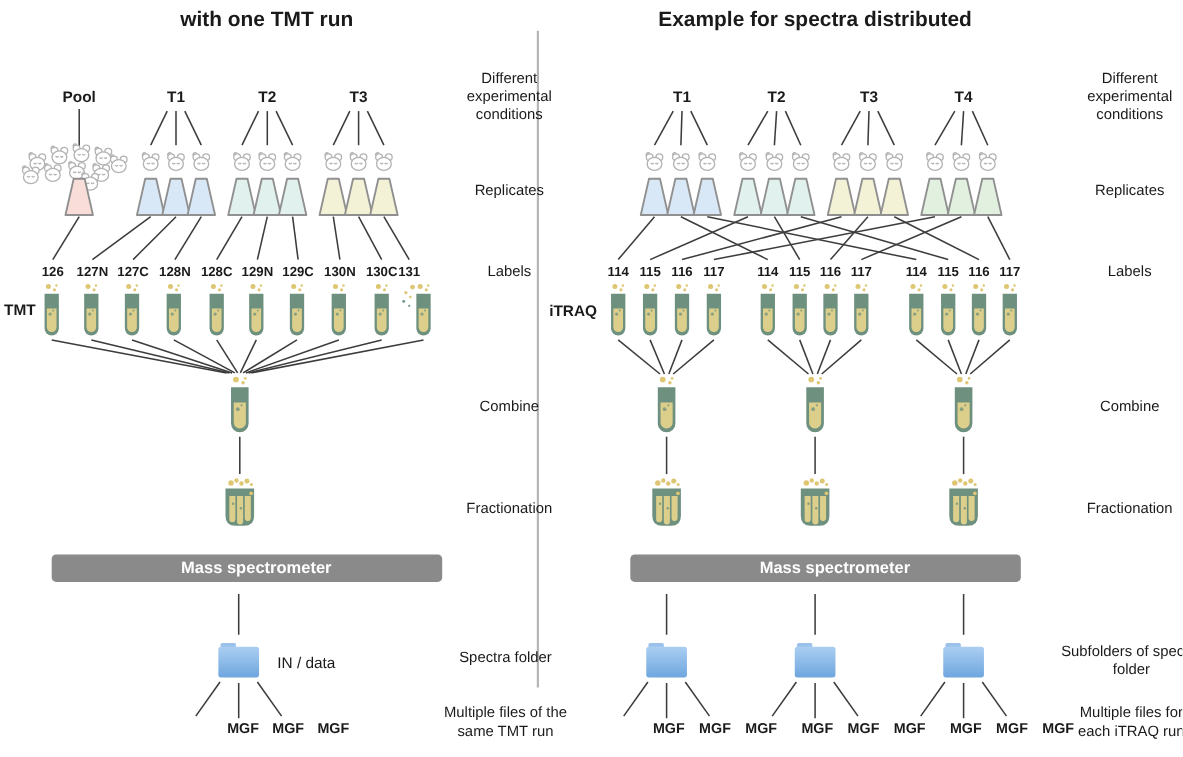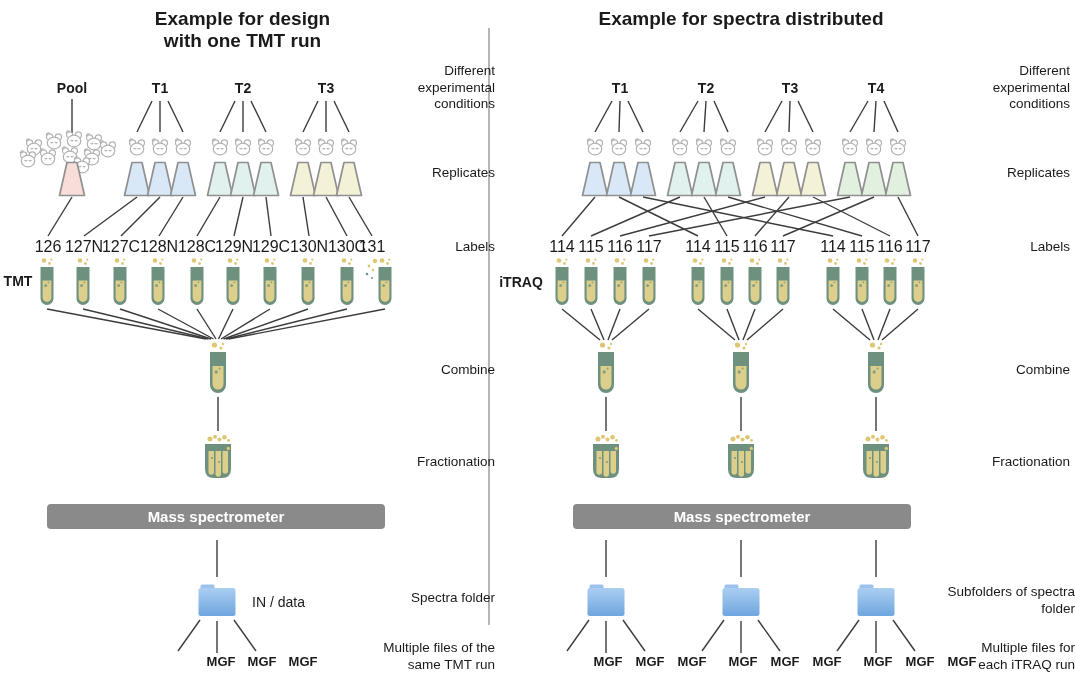--- a/index.html
+++ b/index.html
@@ -4,26 +4,26 @@
 <style>
   html,body{margin:0;padding:0;background:#ffffff;}
   .canvas{position:relative;width:1075px;height:688px;background:#fff;overflow:hidden;
           font-family:"Liberation Sans","DejaVu Sans",sans-serif;color:#1a1a1a;}
   svg.overlay{position:absolute;left:0;top:0;width:1075px;height:688px;pointer-events:none;}
   .divider{position:absolute;background:#b5b5b5;}
   .ptitle{position:absolute;font-size:19px;font-weight:bold;line-height:21.5px;text-align:center;}
   .node{position:absolute;transform:translateX(-50%);line-height:0;}
   .txt{position:absolute;transform:translateX(-50%);text-align:center;white-space:nowrap;}
   .cond{font-size:14px;font-weight:bold;line-height:14px;}
-  .rep-label{font-size:16px;font-weight:normal;line-height:14px;}
+  .rep-label{font-size:12px;font-weight:bold;line-height:14px;}
   .reagent{position:absolute;font-size:14px;font-weight:bold;text-align:center;}
   .mgf{font-size:13px;font-weight:bold;line-height:14px;margin-left:44px;}
-  .ann{position:absolute;font-size:13.5px;line-height:16.5px;text-align:right;white-space:pre-line;}
+  .ann{position:absolute;font-size:13.5px;line-height:16.5px;text-align:center;white-space:pre-line;margin-left:23px;}
   .massbar{position:absolute;height:25px;width:338px;border-radius:4px;
-           text-align:center;font-size:15px;font-weight:bold;color:#ffffff;line-height:25px;}
+           text-align:center;font-size:15px;font-weight:bold;color:#ffffff;line-height:25px;padding-left:17px;}
   .inlabel{position:absolute;font-size:14px;font-weight:normal;line-height:15px;}
 </style>
 </head>
 <body>
 
 <div class="canvas">
   <svg class="overlay" id="lines">
       <line x1="72" y1="99" x2="72" y2="141" stroke="#3c3c3c" stroke-width="1.4"></line>
       <line x1="152" y1="101" x2="137" y2="132" stroke="#3c3c3c" stroke-width="1.4"></line>
       <line x1="160" y1="101" x2="160" y2="132" stroke="#3c3c3c" stroke-width="1.4"></line>
@@ -108,21 +108,20 @@
       <line x1="758" y1="620" x2="780" y2="651" stroke="#3c3c3c" stroke-width="1.4"></line>
       <line x1="876" y1="540" x2="876" y2="577" stroke="#3c3c3c" stroke-width="1.4"></line>
       <line x1="859" y1="620" x2="837" y2="651" stroke="#3c3c3c" stroke-width="1.4"></line>
       <line x1="876" y1="621" x2="876" y2="653" stroke="#3c3c3c" stroke-width="1.4"></line>
       <line x1="893" y1="620" x2="915" y2="651" stroke="#3c3c3c" stroke-width="1.4"></line>
     </svg>
 
   <div class="divider" id="divider" style="left: 488px; top: 28px; width: 2px; height: 597px; background: rgb(181, 181, 181);"></div>
 
   <div class="ptitle" style="left:60px;top:8px;width:365px;">
-    <div>Example for design</div>
     <div>with one TMT run</div>
   </div>
   <div class="ptitle" style="left:556px;top:8px;width:370px;">
     <div>Example for spectra distributed</div>
   </div>
 
   <div class="reagent" style="left:0px;top:273px;width:36px;">TMT</div>
   <div class="reagent" style="left:495px;top:274px;width:52px;">iTRAQ</div>
 
   <div class="massbar" id="massbar-left" style="left: 47px; top: 504px; background: rgb(138, 138, 138);">Mass spectrometer</div>

